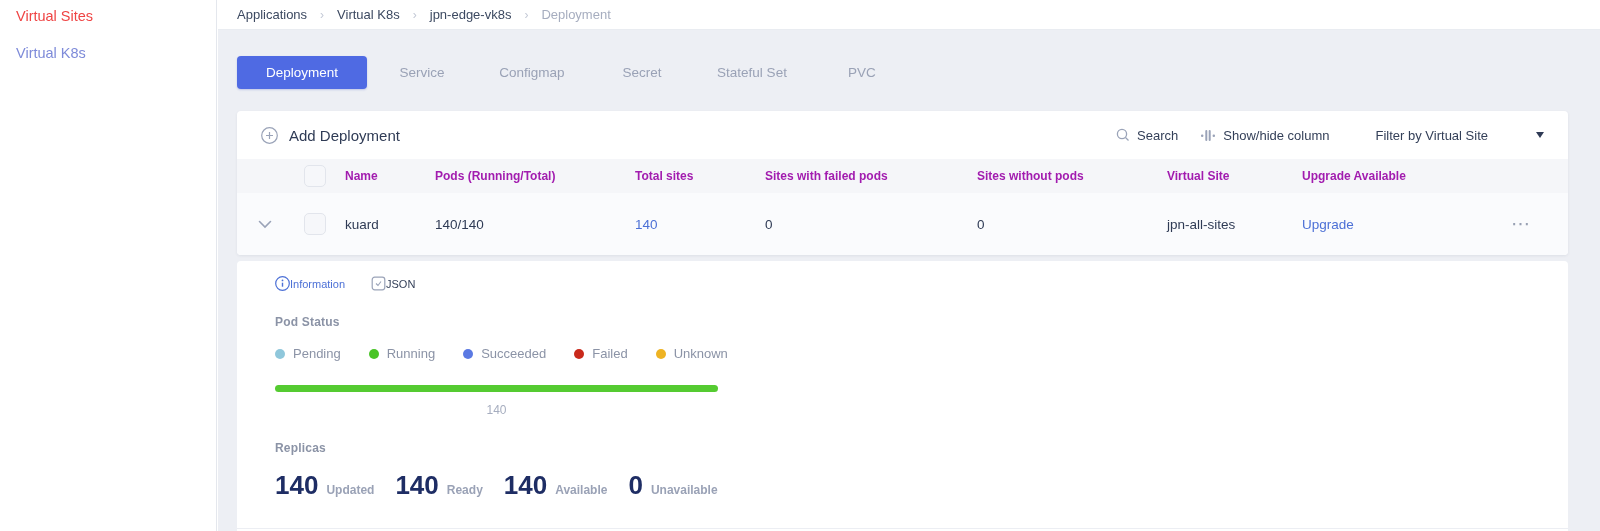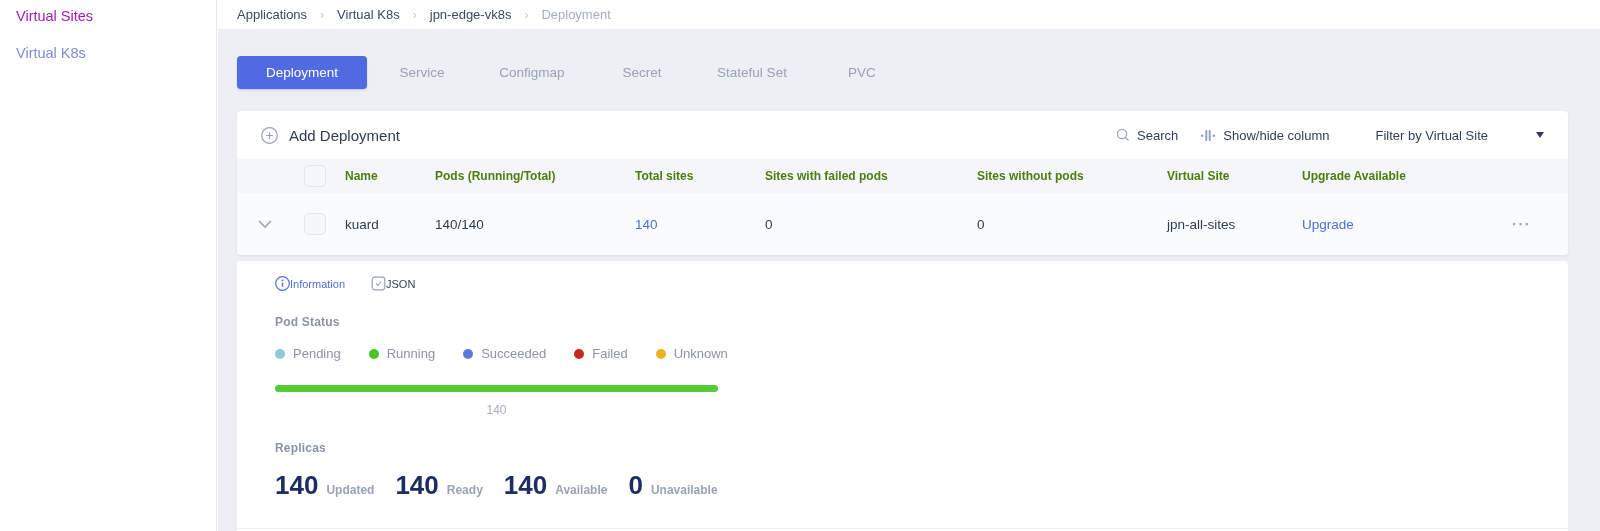--- a/index.html
+++ b/index.html
@@ -4,21 +4,21 @@
 <style>
   * { margin:0; padding:0; box-sizing:border-box; }
   html,body { width:1600px; height:531px; overflow:hidden; background:#fff;
     font-family:"Liberation Sans", sans-serif; }
   .root { position:relative; width:1600px; height:531px; }
 
   
   .sidebar { position:absolute; left:0; top:0; width:217px; height:100%;
     background:#fff; border-right:1px solid #e4e7ed; padding:8px 16px; }
   .side-item { font-size:14.5px; margin-bottom:21px; cursor:pointer; }
-  .side-item.dark { color:#a21caf; }
+  .side-item.dark { color:#ef4444; }
   .side-item.link { color:#7e8bd9; }
 
   
   .main { position:absolute; left:218px; top:0; right:0; bottom:0; background:#edeff4; }
 
   .breadcrumb { height:30px; background:#fff; border-bottom:1px solid #e9ecf1;
     display:flex; align-items:center; padding-left:19px; font-size:13px; }
   .crumb { color:#3c4961; cursor:pointer; }
   .crumb.current { color:#a6adbf; cursor:default; }
   .crumb-sep { color:#c3c9d6; margin:0 13px; font-size:12px; }
@@ -38,21 +38,21 @@
   .tools { margin-left:auto; display:flex; align-items:center; font-size:13px; color:#333f58; }
   .tool { display:flex; align-items:center; gap:7px; cursor:pointer; }
   .tool + .tool { margin-left:22px; }
   .tool.filter { margin-left:46px;gap:44px; }
   .caret-down { width:0; height:0; border-left:4.5px solid transparent;
     border-right:4.5px solid transparent; border-top:6px solid #2f3b55; margin-left:4px; }
 
   .grid { display:grid;
     grid-template-columns:56px 44px 90px 200px 130px 212px 190px 135px 150px minmax(0,1fr);
     align-items:center; }
-  .thead { background:#f5f6f9; height:34px; font-size:12px; color:#4d7c0f; font-weight:bold; }
+  .thead { background:#f5f6f9; height:34px; font-size:12px; color:#a21caf; font-weight:bold; }
   .thead > div { padding-left:8px; }
   .trow { background:#fafbfd; height:62px; font-size:13.5px; color:#2f3b55;
     border-bottom-left-radius:4px; border-bottom-right-radius:4px; }
   .trow > div { padding-left:8px; }
   .cell-center { justify-self:center; padding-left:0 !important; }
   .checkbox { width:22px; height:22px; border:1px solid #e2e5ec; border-radius:5px;
     background:#f6f7fa; cursor:pointer; justify-self:center; }
   .link { color:#4c70d6; cursor:pointer; }
   .actions-cell { text-align:right; padding-right:36px; color:#98a0b3;
     font-size:19px; letter-spacing:2px; cursor:pointer; line-height:10px; }

